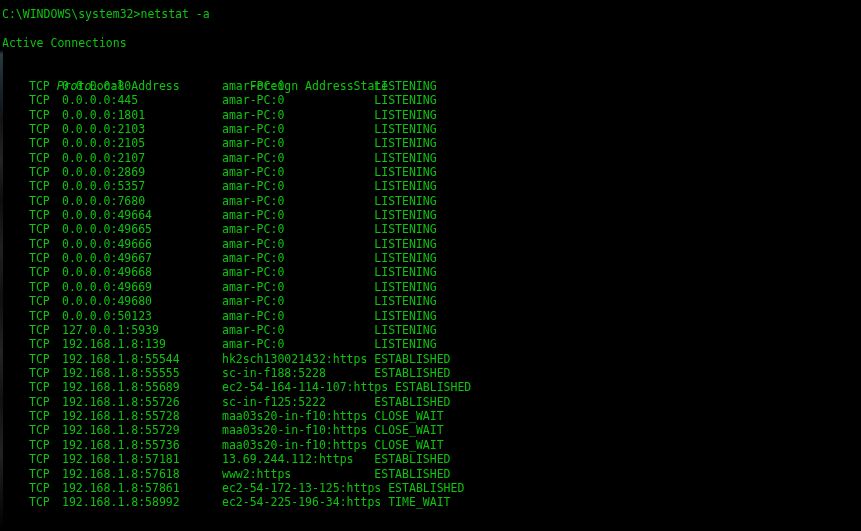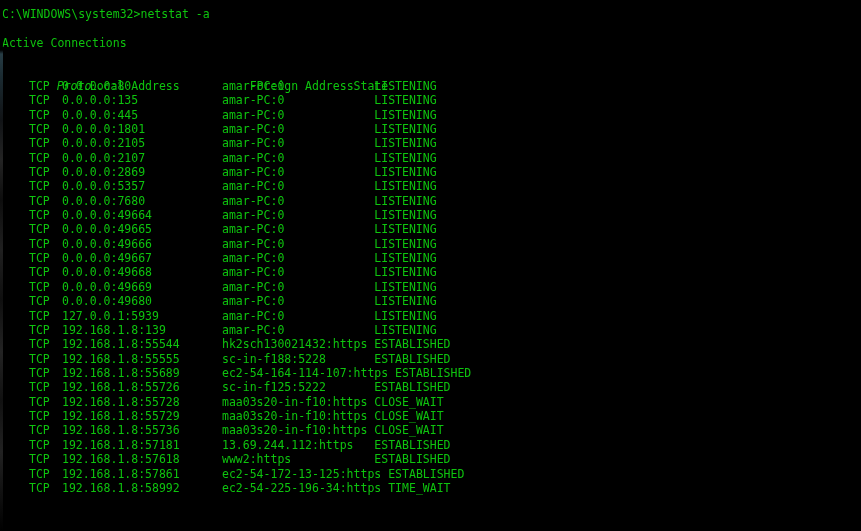--- a/index.html
+++ b/index.html
@@ -93,35 +93,36 @@
   <div class="line blank">&nbsp;</div>
   <div class="line">Active Connections</div>
   <div class="line blank">&nbsp;</div>
 
   <div class="row header">
     <span class="c-proto">Proto</span><span class="c-local">Local Address</span><span class="c-foreign">Foreign Address</span><span class="c-state">State</span>
   </div>
 
   <div id="rows">
       <div class="row"><span class="c-proto">TCP</span><span class="c-local">0.0.0.0:80</span><span class="c-foreign">amar-PC:0</span><span>             </span><span class="c-state">LISTENING</span></div>
-      <div class="row"><span class="c-proto">TCP</span><span class="c-local">0.0.0.0:135</span><span class="c-foreign">amar-PC:0</span><span>             </span><span class="c-state">LISTENING</span></div>
       <div class="row"><span class="c-proto">TCP</span><span class="c-local">0.0.0.0:445</span><span class="c-foreign">amar-PC:0</span><span>             </span><span class="c-state">LISTENING</span></div>
       <div class="row"><span class="c-proto">TCP</span><span class="c-local">0.0.0.0:1801</span><span class="c-foreign">amar-PC:0</span><span>             </span><span class="c-state">LISTENING</span></div>
+      <div class="row"><span class="c-proto">TCP</span><span class="c-local">0.0.0.0:2103</span><span class="c-foreign">amar-PC:0</span><span>             </span><span class="c-state">LISTENING</span></div>
       <div class="row"><span class="c-proto">TCP</span><span class="c-local">0.0.0.0:2105</span><span class="c-foreign">amar-PC:0</span><span>             </span><span class="c-state">LISTENING</span></div>
       <div class="row"><span class="c-proto">TCP</span><span class="c-local">0.0.0.0:2107</span><span class="c-foreign">amar-PC:0</span><span>             </span><span class="c-state">LISTENING</span></div>
       <div class="row"><span class="c-proto">TCP</span><span class="c-local">0.0.0.0:2869</span><span class="c-foreign">amar-PC:0</span><span>             </span><span class="c-state">LISTENING</span></div>
       <div class="row"><span class="c-proto">TCP</span><span class="c-local">0.0.0.0:5357</span><span class="c-foreign">amar-PC:0</span><span>             </span><span class="c-state">LISTENING</span></div>
       <div class="row"><span class="c-proto">TCP</span><span class="c-local">0.0.0.0:7680</span><span class="c-foreign">amar-PC:0</span><span>             </span><span class="c-state">LISTENING</span></div>
       <div class="row"><span class="c-proto">TCP</span><span class="c-local">0.0.0.0:49664</span><span class="c-foreign">amar-PC:0</span><span>             </span><span class="c-state">LISTENING</span></div>
       <div class="row"><span class="c-proto">TCP</span><span class="c-local">0.0.0.0:49665</span><span class="c-foreign">amar-PC:0</span><span>             </span><span class="c-state">LISTENING</span></div>
       <div class="row"><span class="c-proto">TCP</span><span class="c-local">0.0.0.0:49666</span><span class="c-foreign">amar-PC:0</span><span>             </span><span class="c-state">LISTENING</span></div>
       <div class="row"><span class="c-proto">TCP</span><span class="c-local">0.0.0.0:49667</span><span class="c-foreign">amar-PC:0</span><span>             </span><span class="c-state">LISTENING</span></div>
       <div class="row"><span class="c-proto">TCP</span><span class="c-local">0.0.0.0:49668</span><span class="c-foreign">amar-PC:0</span><span>             </span><span class="c-state">LISTENING</span></div>
       <div class="row"><span class="c-proto">TCP</span><span class="c-local">0.0.0.0:49669</span><span class="c-foreign">amar-PC:0</span><span>             </span><span class="c-state">LISTENING</span></div>
       <div class="row"><span class="c-proto">TCP</span><span class="c-local">0.0.0.0:49680</span><span class="c-foreign">amar-PC:0</span><span>             </span><span class="c-state">LISTENING</span></div>
+      <div class="row"><span class="c-proto">TCP</span><span class="c-local">0.0.0.0:50123</span><span class="c-foreign">amar-PC:0</span><span>             </span><span class="c-state">LISTENING</span></div>
       <div class="row"><span class="c-proto">TCP</span><span class="c-local">127.0.0.1:5939</span><span class="c-foreign">amar-PC:0</span><span>             </span><span class="c-state">LISTENING</span></div>
       <div class="row"><span class="c-proto">TCP</span><span class="c-local">192.168.1.8:139</span><span class="c-foreign">amar-PC:0</span><span>             </span><span class="c-state">LISTENING</span></div>
       <div class="row"><span class="c-proto">TCP</span><span class="c-local">192.168.1.8:55544</span><span class="c-foreign">hk2sch130021432:https</span><span> </span><span class="c-state">ESTABLISHED</span></div>
       <div class="row"><span class="c-proto">TCP</span><span class="c-local">192.168.1.8:55555</span><span class="c-foreign">sc-in-f188:5228</span><span>       </span><span class="c-state">ESTABLISHED</span></div>
       <div class="row"><span class="c-proto">TCP</span><span class="c-local">192.168.1.8:55689</span><span class="c-foreign">ec2-54-164-114-107:https</span><span> </span><span class="c-state">ESTABLISHED</span></div>
       <div class="row"><span class="c-proto">TCP</span><span class="c-local">192.168.1.8:55726</span><span class="c-foreign">sc-in-f125:5222</span><span>       </span><span class="c-state">ESTABLISHED</span></div>
       <div class="row"><span class="c-proto">TCP</span><span class="c-local">192.168.1.8:55728</span><span class="c-foreign">maa03s20-in-f10:https</span><span> </span><span class="c-state">CLOSE_WAIT</span></div>
       <div class="row"><span class="c-proto">TCP</span><span class="c-local">192.168.1.8:55729</span><span class="c-foreign">maa03s20-in-f10:https</span><span> </span><span class="c-state">CLOSE_WAIT</span></div>
       <div class="row"><span class="c-proto">TCP</span><span class="c-local">192.168.1.8:55736</span><span class="c-foreign">maa03s20-in-f10:https</span><span> </span><span class="c-state">CLOSE_WAIT</span></div>
       <div class="row"><span class="c-proto">TCP</span><span class="c-local">192.168.1.8:57181</span><span class="c-foreign">13.69.244.112:https</span><span>   </span><span class="c-state">ESTABLISHED</span></div>

